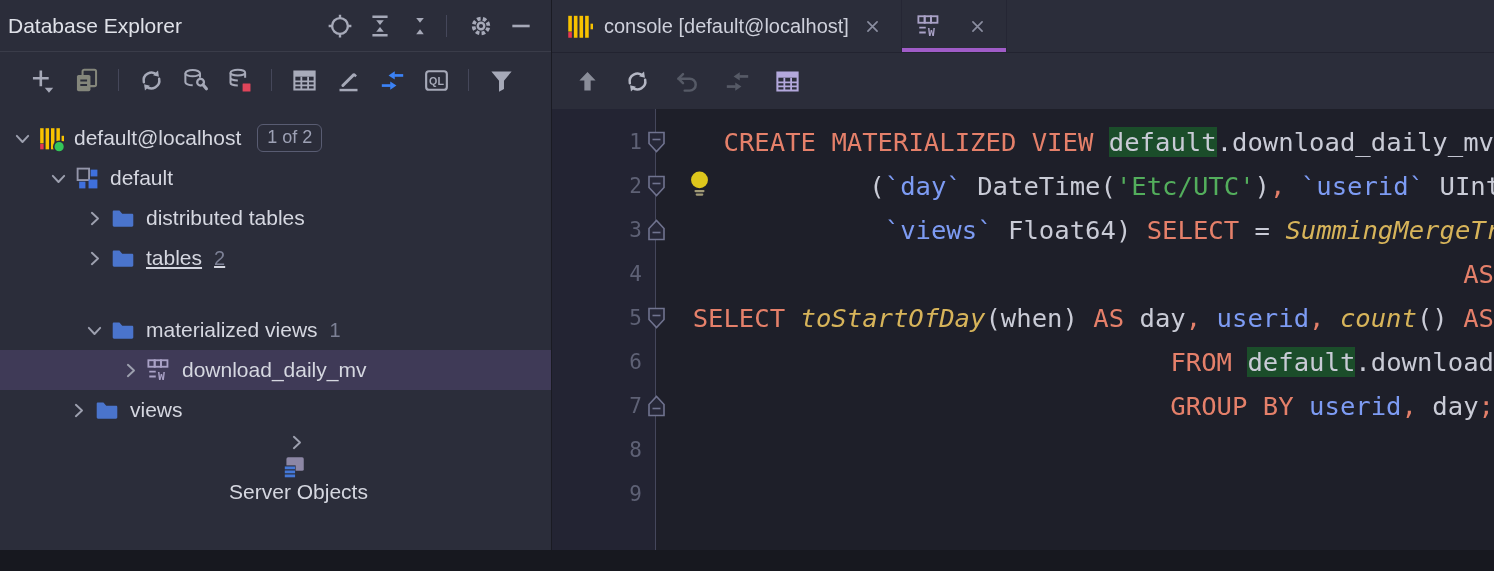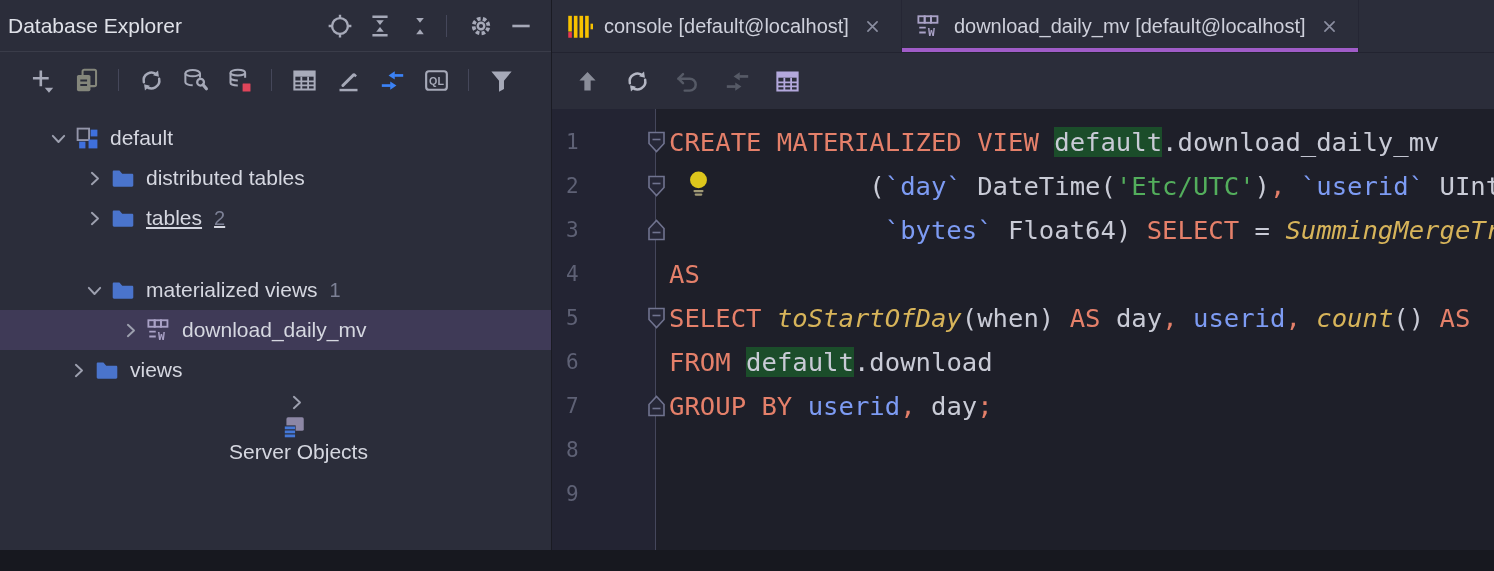--- a/index.html
+++ b/index.html
@@ -1,19 +1,19 @@
 <!DOCTYPE html>
 <html style="--accent: #a05cc8; --panel-bg: #2b2d3a; --editor-bg: #1e1f29; --selection-bg: #3f3a57; --code-kw: #e5806a; --code-id: #7d9bf3; --code-str: #53ae5c; --code-fn: #d7b45a; --code-pl: #c9cbd6; --code-hlbg: #1b4d2a; --folder-blue: #4a74cc; --clickhouse-yellow: #f8c200; --status-green: #34c759; --disconnect-red: #e0455a; --link-blue: #3b82f6;"><head>
 <meta charset="utf-8">
 <style>
   * { margin:0; padding:0; box-sizing:border-box; }
   html,body { background:#17181f; }
   .app {
     width:1494px; height:550px; display:flex; overflow:hidden; position:relative;
-    font-family:"Liberation Sans", sans-serif; background:#f0abfc; color:#d4d6e0;
+    font-family:"Liberation Sans", sans-serif; background:#f0abfc; color:#d4d6e0;text-align:right;
   }
   
   .left-panel { width:551px; flex:0 0 551px; display:flex; flex-direction:column; background:#2b2d3a; }
   .panel-header { height:52px; flex:0 0 52px; display:flex; align-items:center; padding:0 14px 0 6px; border-bottom:1px solid #3a3c49; }
   .panel-title { font-size:21px; color:#dfe1e8; padding-left:2px; white-space:nowrap; }
   .panel-header .spacer { flex:1; }
   .icon-btn { display:flex; align-items:center; justify-content:center; width:32px; height:32px; border-radius:5px; flex:0 0 auto; }
   .panel-header .icon-btn { margin-left:8px; }
   .v-sep { width:1px; height:22px; background:#45475a; margin:0 10px; flex:0 0 auto; }
   .panel-toolbar { height:56px; flex:0 0 56px; display:flex; align-items:center; padding:0 8px;margin-left:12px; }
@@ -162,20 +162,40 @@
           </svg>
         </span>
         <span class="v-sep"></span>
         <span class="icon-btn">
           <svg width="27" height="27" viewBox="0 0 24 24" fill="none" xmlns="http://www.w3.org/2000/svg">
             <polygon points="3,4 21,4 14.2,12.2 14.2,19.5 9.8,22 9.8,12.2" fill="#a6a9b8"></polygon>
           </svg>
         </span>
       </div>
     <div class="tree" id="tree">
+        <div class="tree-row" style="padding-left: 10px;">
+          <span class="tw-chevron">
+            <svg width="21" height="21" viewBox="0 0 24 24" fill="none" xmlns="http://www.w3.org/2000/svg">
+              <polyline points="5.5,9 12,16 18.5,9" stroke="#9da0af" stroke-width="2.2" stroke-linecap="round" stroke-linejoin="round"></polyline>
+            </svg>
+          </span>
+          <span class="tw-icon">
+            <svg width="27" height="27" viewBox="0 0 24 24" fill="none" xmlns="http://www.w3.org/2000/svg">
+              <rect x="2" y="2.5" width="3.2" height="14" fill="#f8c200"></rect>
+              <rect x="2" y="17" width="3.2" height="5" fill="#e8384f"></rect>
+              <rect x="7" y="2.5" width="3.2" height="19.5" fill="#f8c200"></rect>
+              <rect x="12" y="2.5" width="3.2" height="19.5" fill="#f8c200"></rect>
+              <rect x="17" y="2.5" width="3.2" height="19.5" fill="#f8c200"></rect>
+              <rect x="21.8" y="9.5" width="2.8" height="5" fill="#f8c200"></rect>
+              <circle cx="19.5" cy="19.5" r="5" fill="#34c759" stroke="#2b2d3a" stroke-width="1.5"></circle>
+            </svg>
+          </span>
+          <span class="tree-label">default@localhost</span>
+          <span class="tree-badge">1 of 2</span>
+        </div>
         <div class="tree-row" style="padding-left: 46px;">
           <span class="tw-chevron">
             <svg width="21" height="21" viewBox="0 0 24 24" fill="none" xmlns="http://www.w3.org/2000/svg">
               <polyline points="5.5,9 12,16 18.5,9" stroke="#9da0af" stroke-width="2.2" stroke-linecap="round" stroke-linejoin="round"></polyline>
             </svg>
           </span>
           <span class="tw-icon">
             <svg width="25" height="25" viewBox="0 0 24 24" fill="none" xmlns="http://www.w3.org/2000/svg">
               <rect x="2.5" y="2.5" width="11" height="11" stroke="#9496aa" stroke-width="1.8"></rect>
               <rect x="15" y="3.5" width="6.5" height="6.5" fill="#3f70dd"></rect>
@@ -299,21 +319,20 @@
         <div class="tab active">
           <span class="tab-icon">
             <svg width="26" height="26" viewBox="0 0 24 24" fill="none" xmlns="http://www.w3.org/2000/svg">
               <rect x="2.2" y="3" width="5.8" height="6" stroke="#a9a1c6" stroke-width="1.7"></rect>
               <rect x="8" y="3" width="5.8" height="6" stroke="#a9a1c6" stroke-width="1.7"></rect>
               <rect x="13.8" y="3" width="6" height="6" stroke="#a9a1c6" stroke-width="1.7"></rect>
               <path d="M3 13.5h6M3 18h6" stroke="#a9a1c6" stroke-width="1.7"></path>
               <text x="11" y="21.5" font-family="DejaVu Sans Mono, monospace" font-size="10.5" font-weight="bold" fill="#a9a1c6">W</text>
             </svg>
           </span>
-          <span class="tab-label">download_daily_mv [default@localhost]</span>
           <span class="tab-close">
             <svg width="19" height="19" viewBox="0 0 24 24" fill="none" xmlns="http://www.w3.org/2000/svg">
               <path d="M6.2 6.2L17.8 17.8M17.8 6.2L6.2 17.8" stroke="#8b8ea0" stroke-width="2.1" stroke-linecap="round"></path>
             </svg>
           </span>
         </div>
       </div>
     <div class="editor-toolbar" id="editor-toolbar">
         <span class="icon-btn">
           <svg width="27" height="27" viewBox="0 0 24 24" fill="none" xmlns="http://www.w3.org/2000/svg">
@@ -372,21 +391,21 @@
                 <path d="M8.7 18.3h6.6M9.7 21.2h4.6" stroke="#a29b77" stroke-width="1.8" stroke-linecap="round"></path>
               </svg></span>
             <span class="code-text"><span class="tk-pl">             (</span><span class="tk-id">`day`</span><span class="tk-pl"> DateTime(</span><span class="tk-str">'Etc/UTC'</span><span class="tk-pl">)</span><span class="tk-kw">,</span><span class="tk-pl"> </span><span class="tk-id">`userid`</span><span class="tk-pl"> UInt32</span></span>
           </div>
           <div class="code-row">
             <span class="lnum">3</span>
             <span class="fold"><svg width="19" height="22" viewBox="0 0 19 22">
                 <path d="M2 20.5h15v-11l-7.5-8-7.5 8z" fill="#262737" stroke="#70738f" stroke-width="1.6"></path>
                 <path d="M5.5 13.5h8" stroke="#70738f" stroke-width="1.6"></path>
               </svg></span>
-            <span class="code-text"><span class="tk-pl">              </span><span class="tk-id">`bytes`</span><span class="tk-pl"> Float64) </span><span class="tk-kw">SELECT</span><span class="tk-pl"> = </span><span class="tk-fn">SummingMergeTree</span></span>
+            <span class="code-text"><span class="tk-pl">              </span><span class="tk-id">`views`</span><span class="tk-pl"> Float64) </span><span class="tk-kw">SELECT</span><span class="tk-pl"> = </span><span class="tk-fn">SummingMergeTree</span></span>
           </div>
           <div class="code-row">
             <span class="lnum">4</span>
             <span class="code-text"><span class="tk-kw">AS</span></span>
           </div>
           <div class="code-row">
             <span class="lnum">5</span>
             <span class="fold"><svg width="19" height="22" viewBox="0 0 19 22">
                 <path d="M2 1.5h15v11l-7.5 8-7.5-8z" fill="#262737" stroke="#70738f" stroke-width="1.6"></path>
                 <path d="M5.5 8.5h8" stroke="#70738f" stroke-width="1.6"></path>

